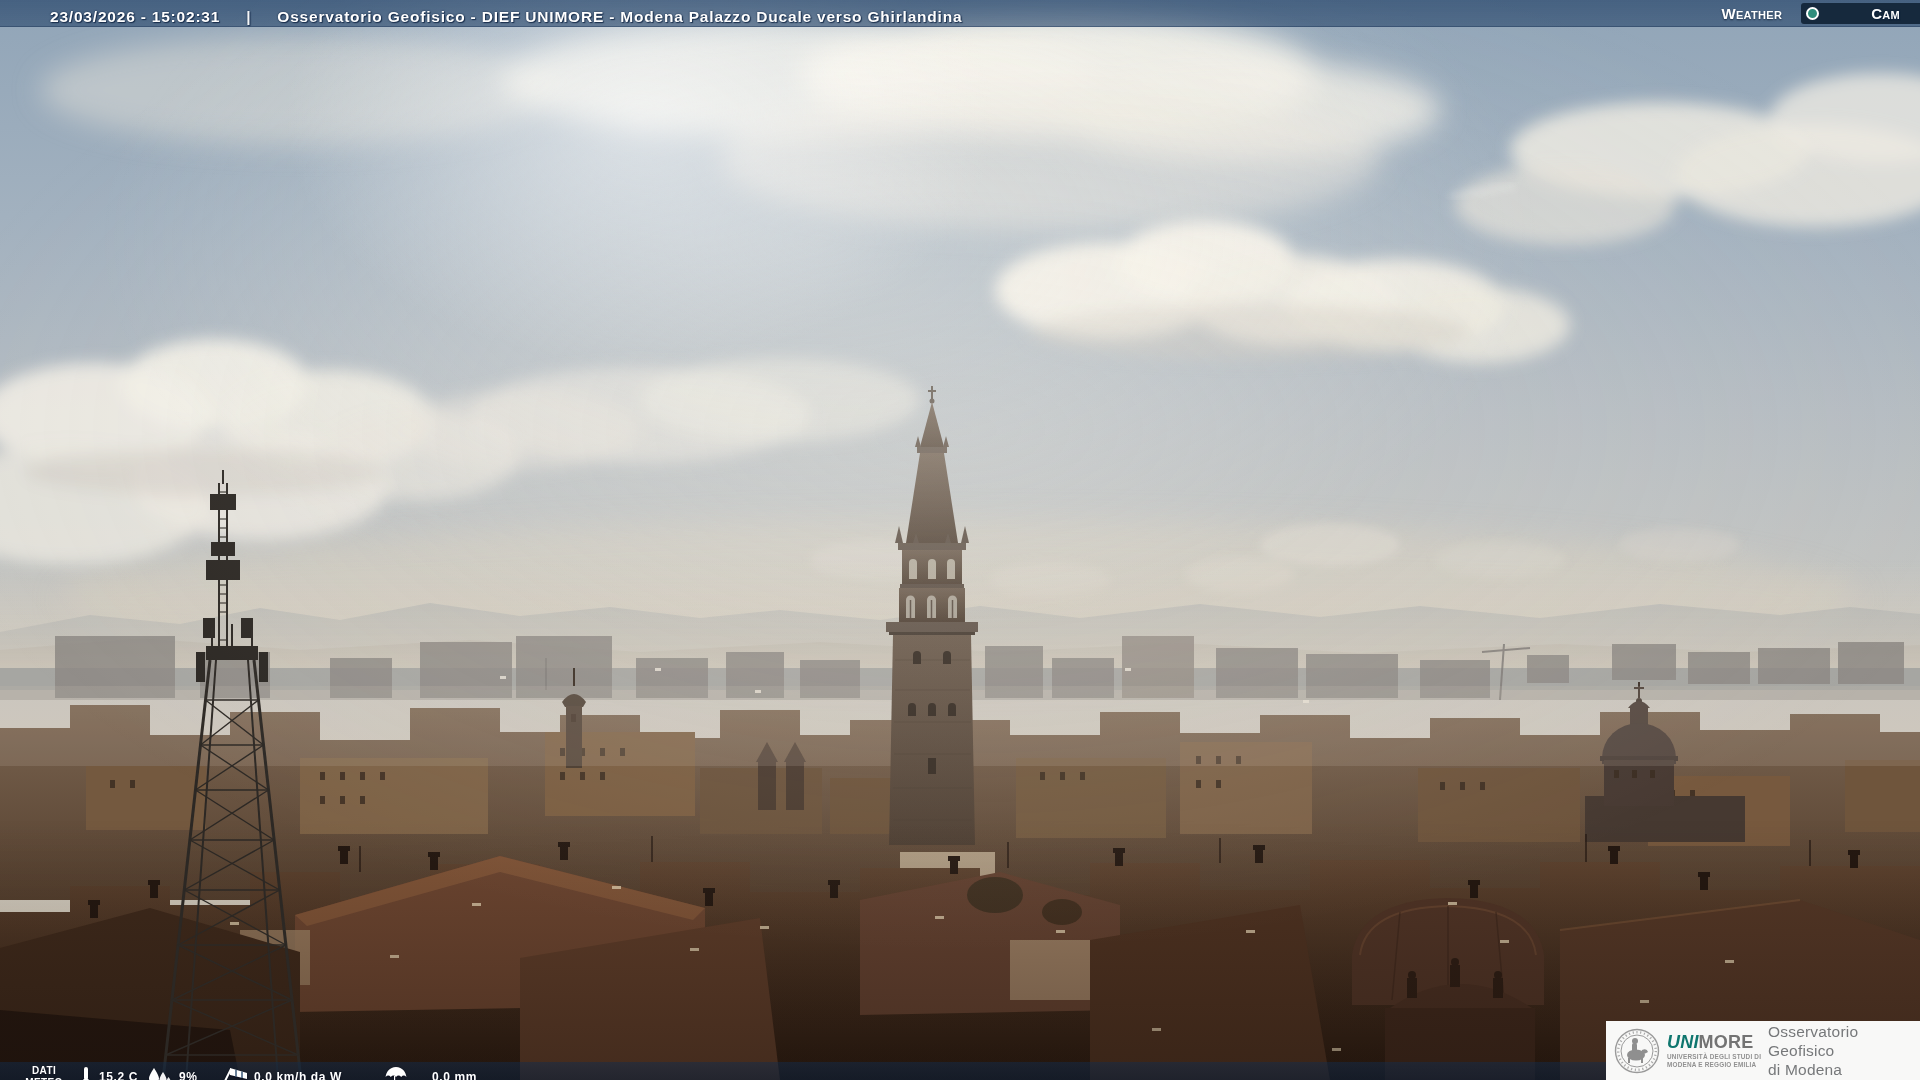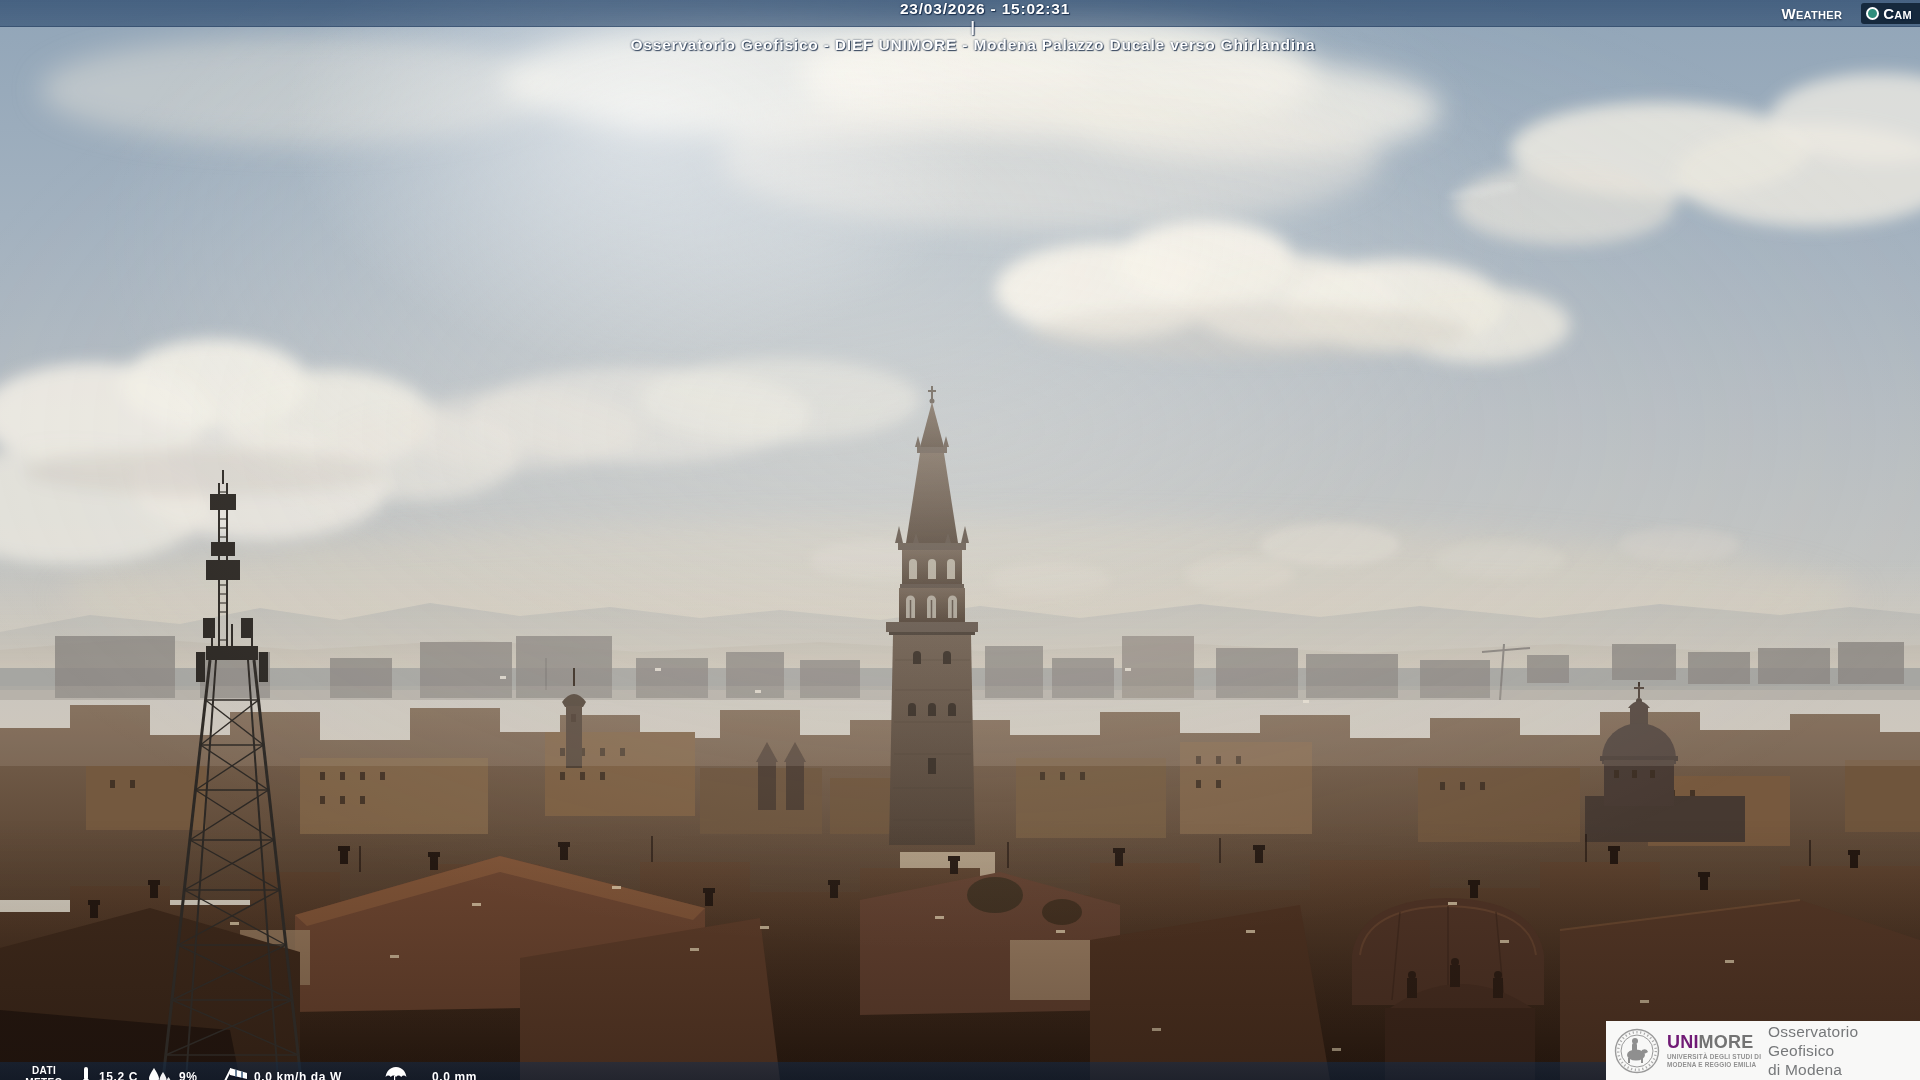--- a/index.html
+++ b/index.html
@@ -8,30 +8,30 @@
   .photo{position:absolute;inset:0;}
   .scene{position:absolute;inset:0;display:block;}
   .glare{position:absolute;inset:0;pointer-events:none;background:
     radial-gradient(ellipse 520px 360px at 640px 120px, rgba(255,255,255,.55), rgba(255,255,255,0) 68%),
     radial-gradient(ellipse 1000px 560px at 820px 240px, rgba(255,252,244,.30), rgba(255,255,255,0) 72%),
     radial-gradient(ellipse 1400px 700px at 960px 430px, rgba(250,243,230,.17), rgba(255,255,255,0) 75%);}
   
   .top-bar{position:absolute;left:0;top:0;width:100%;height:26px;
     background:linear-gradient(rgba(44,74,110,.74), rgba(44,74,110,.64));
     border-bottom:1px solid rgba(20,40,70,.25);
-    display:flex;align-items:center;color:#fff;font-weight:700;font-size:15.5px;letter-spacing:.8px;
-    text-shadow:0 0 2px rgba(10,30,60,.9),1px 1px 1px rgba(10,30,60,.75);flex-direction:column;}
+    display:flex;align-items:flex-end;color:#fff;font-weight:700;font-size:15.5px;letter-spacing:.8px;
+    text-shadow:0 0 2px rgba(10,30,60,.9),1px 1px 1px rgba(10,30,60,.75);}
   .top-bar .dt{margin-left:50px;white-space:nowrap;}
   .top-bar .sep{margin-left:26px;opacity:.95;}
   .top-bar .title{margin-left:26px;white-space:nowrap;}
   .wcam{position:absolute;right:0;top:2px;height:22px;display:flex;align-items:center;}
   .wcam .w{font-variant:small-caps;font-size:15px;font-weight:700;color:#fff;letter-spacing:.3px;
     text-shadow:0 1px 2px rgba(10,25,45,.8);margin-right:19px;padding-left:20px;}
   .cambox{height:21px;background:#16293d;border-radius:3px 0 0 3px;display:flex;align-items:center;
-    padding:0 8px 0 5px;}
+    padding:0 20px 0 5px;gap:48px;}
   .lens{width:13px;height:13px;border-radius:50%;background:#2f8d7c;border:2.5px solid #fff;
     box-sizing:border-box;display:inline-block;margin-right:4px;}
   .cambox .c{font-variant:small-caps;font-size:15px;font-weight:700;color:#fff;letter-spacing:.3px;}
   
   .bottom-bar{position:absolute;left:0;bottom:0;width:100%;height:18px;
     background:linear-gradient(rgba(18,44,76,.50), rgba(12,32,58,.58));color:#fff;}
   .bottom-bar .dati{position:absolute;left:22px;top:3px;width:44px;text-align:center;
     font-size:10px;font-weight:700;line-height:12px;letter-spacing:.4px;
     text-shadow:0 1px 2px rgba(0,0,20,.8);}
   .bottom-bar .dati span{display:block;}
@@ -42,21 +42,21 @@
   .i-thermo{left:80px;} .v-temp{left:99px;}
   .i-drops{left:146px;} .v-hum{left:179px;}
   .i-wind{left:218px;}  .v-wind{left:254px;}
   .i-umb{left:384px;}   .v-rain{left:400px;margin-left:32px;}
   
   .uni-box{position:absolute;left:1606px;top:1021px;width:314px;height:59px;background:#f8f8f7;
     display:flex;align-items:center;box-sizing:border-box;padding-left:8px;}
   .seal{flex:0 0 46px;height:46px;}
   .uni-text{margin-left:7px;width:86px;}
   .uni-name{font-size:18px;font-weight:700;letter-spacing:.2px;line-height:18px;}
-  .uni-grey{color:#701a75;} .uni-red{color:#737373;}
+  .uni-grey{color:#0f766e;font-style:italic;} .uni-red{color:#737373;}
   .uni-sub{margin-top:2px;font-size:6.4px;line-height:7.6px;color:#919191;letter-spacing:.2px;
     font-weight:700;}
   .uni-sub span{display:block;white-space:nowrap;}
   .obs{margin-left:15px;color:#76787a;font-size:15.5px;line-height:19px;letter-spacing:.2px;}
 </style>
 </head>
 <body>
 
 <div class="viewport">
   <div class="photo">

